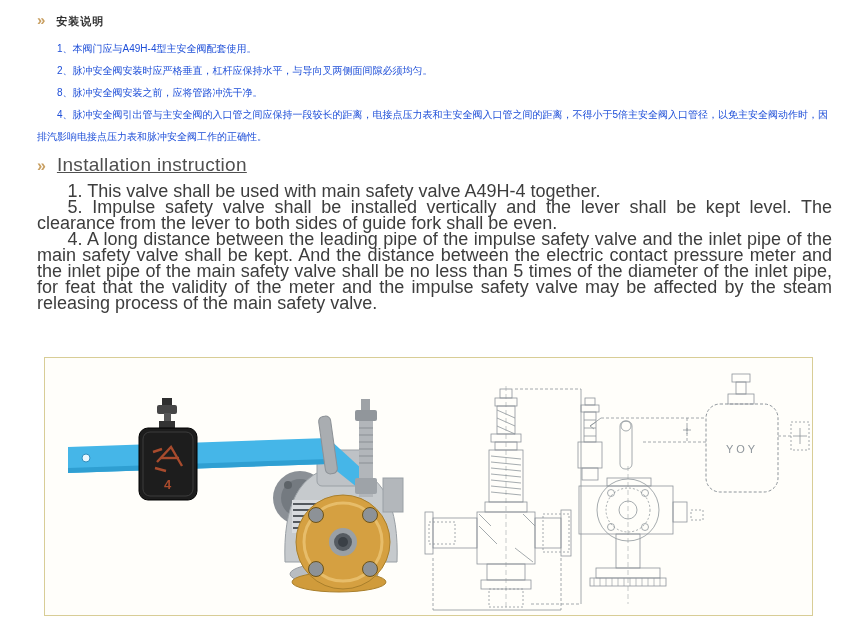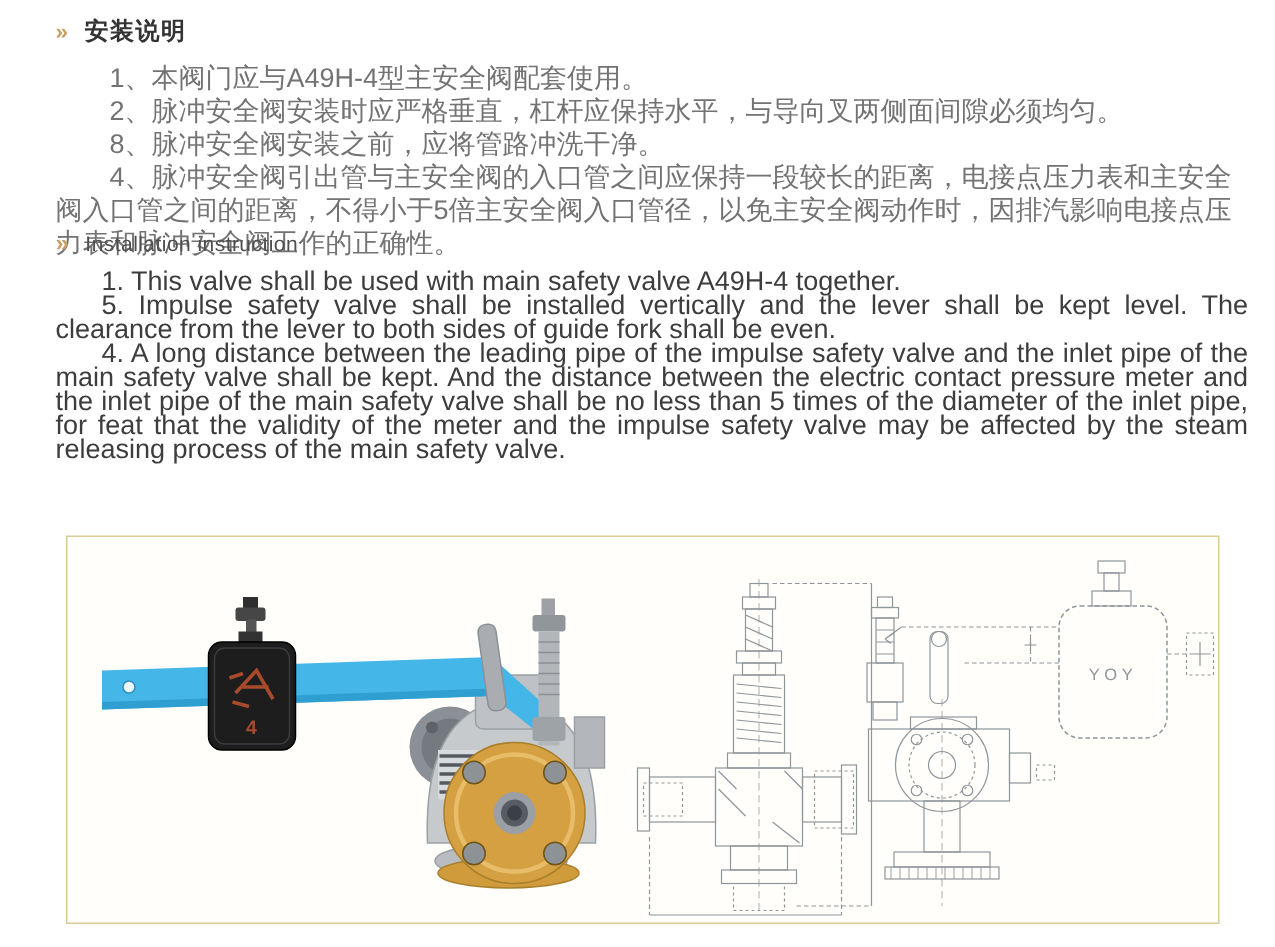--- a/index.html
+++ b/index.html
@@ -5,24 +5,24 @@
   html,body{margin:0;padding:0;}
   body{
     width:850px;height:631px;position:relative;overflow:hidden;
     background:#ffffff;
     font-family:"Liberation Sans","DejaVu Sans",sans-serif;
     color:#3c3c3c;
   }
   .sec{position:absolute;left:37px;width:795px;}
   .h-row{display:flex;align-items:baseline;}
   .arrow{color:#c9a063;font-weight:bold;font-size:15px;margin-right:11px;}
-  .h-cn{font-size:16px;font-weight:bold;color:#333333;letter-spacing:1px;}
-  .h-en{font-size:14px;font-weight:400;color:#4f4f4f;letter-spacing:0.3px;}
+  .h-cn{font-size:11px;font-weight:bold;color:#333333;letter-spacing:1px;}
+  .h-en{font-size:19px;font-weight:400;color:#4f4f4f;letter-spacing:0.3px;text-decoration:underline;}
   .body-cn{margin-top:9px;}
-  .body-cn p{margin:0;font-size:18px;line-height:22px;text-indent:2em;color:#737373;}
+  .body-cn p{margin:0;font-size:10px;line-height:22px;text-indent:2em;color:#1d4ed8;}
   .body-en{margin-top:7px;}
   .body-en p{margin:0;font-size:18px;line-height:16px;text-indent:1.7em;
              text-align:justify;color:#3d3d3d;}
   .figure-panel{
     position:absolute;left:44px;top:357px;width:767px;height:257px;
     border:1px solid #d8cd96;background:#fffefa;
   }
   .figure-panel svg{display:block;}
   text.mark{font-family:"Liberation Sans",sans-serif;}
 </style>

